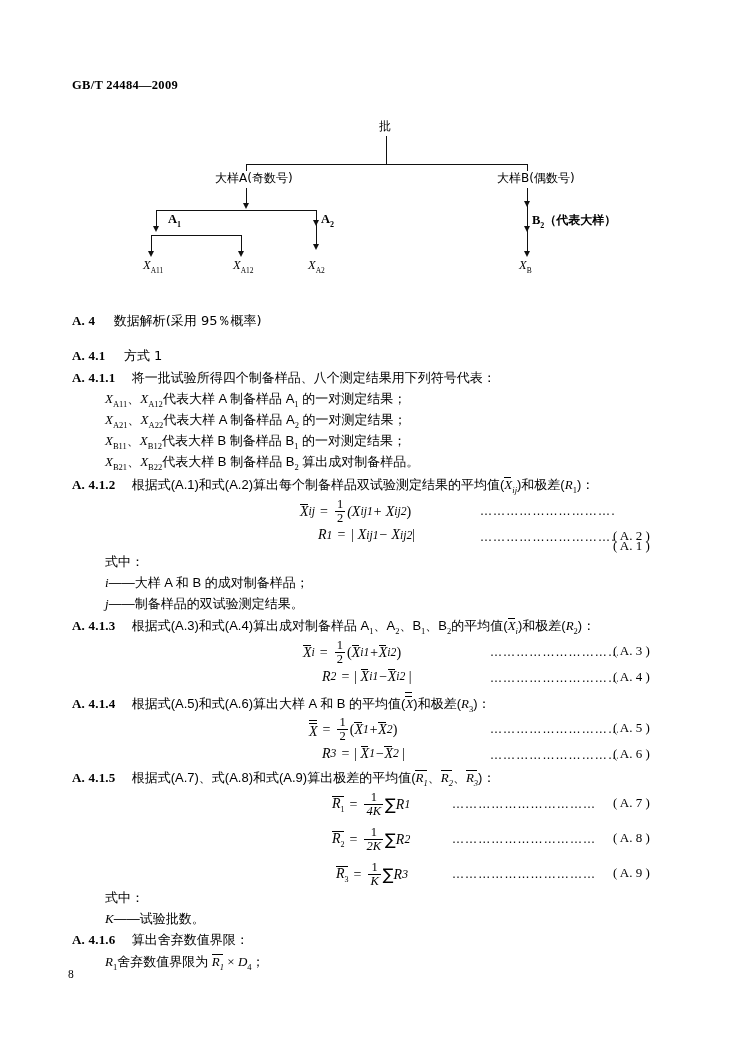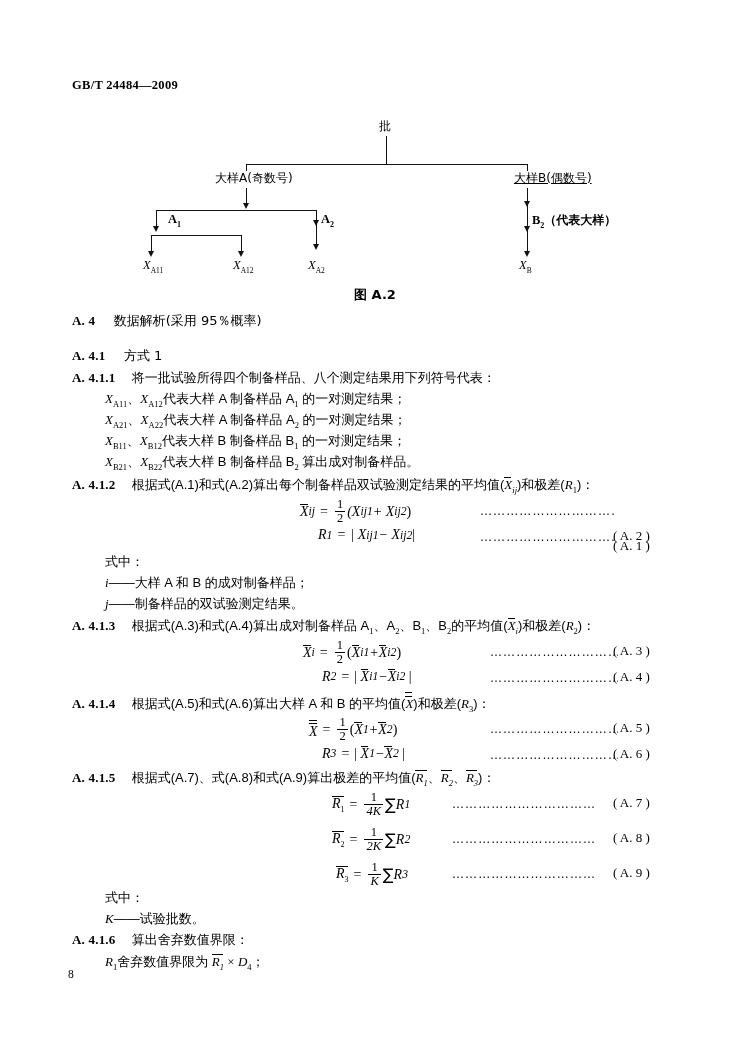--- a/index.html
+++ b/index.html
@@ -171,21 +171,21 @@
     <div class="vline" style="left:386px; top:28px; height:28px;"></div>
 
     <div class="hline" style="left:246px; top:56px; width:281px;"></div>
 
     <div class="vline" style="left:246px; top:56px; height:7px;"></div>
 
     <div class="vline" style="left:527px; top:56px; height:7px;"></div>
 
     <div class="node cn" style="left:215px; top:62px;">大样A(奇数号)</div>
 
-    <div class="node cn" style="left:514px; top:62px;text-decoration:underline;">大样B(偶数号)</div>
+    <div class="node cn" style="left:497px; top:62px;">大样B(偶数号)</div>
 
     <div class="vline" style="left:246px; top:80px; height:17px;"></div>
     <div class="arrow" style="left:242.5px; top:95px;"></div>
     <div class="hline" style="left:156px; top:102px; width:160px;"></div>
     <div class="vline" style="left:156px; top:102px; height:19px;"></div>
     <div class="arrow" style="left:152.5px; top:118px;"></div>
     <div class="vline" style="left:316px; top:102px; height:36px;"></div>
     <div class="arrow" style="left:312.5px; top:112px;"></div>
     <div class="arrow" style="left:312.5px; top:136px;"></div>
 
@@ -206,21 +206,20 @@
     <div class="vline" style="left:527px; top:80px; height:66px;"></div>
     <div class="arrow" style="left:523.5px; top:93px;"></div>
     <div class="arrow" style="left:523.5px; top:118px;"></div>
     <div class="arrow" style="left:523.5px; top:143px;"></div>
 
     <div class="node mathlbl" style="left:532px; top:104px;"><span>B</span><sub>2</sub><span class="node cn" style="position:static;">（代表大样）</span></div>
 
     <div class="node ital" style="left:519px; top:150px;"><span>X</span><sub>B</sub></div>
   </div>
 
-  <div class="figcaption">图 A.2</div>
 
   <div class="body-text">
 
     <div class="ln b" style="left:72px; top:313px;">
       <span class="num">A. 4</span>
       <span style="display:inline-block;width:14px"></span><span class="txt">数据解析(采用 95％概率)</span>
     </div>
 
     <div class="ln b" style="left:72px; top:348px;">
       <span class="num">A. 4.1</span>

